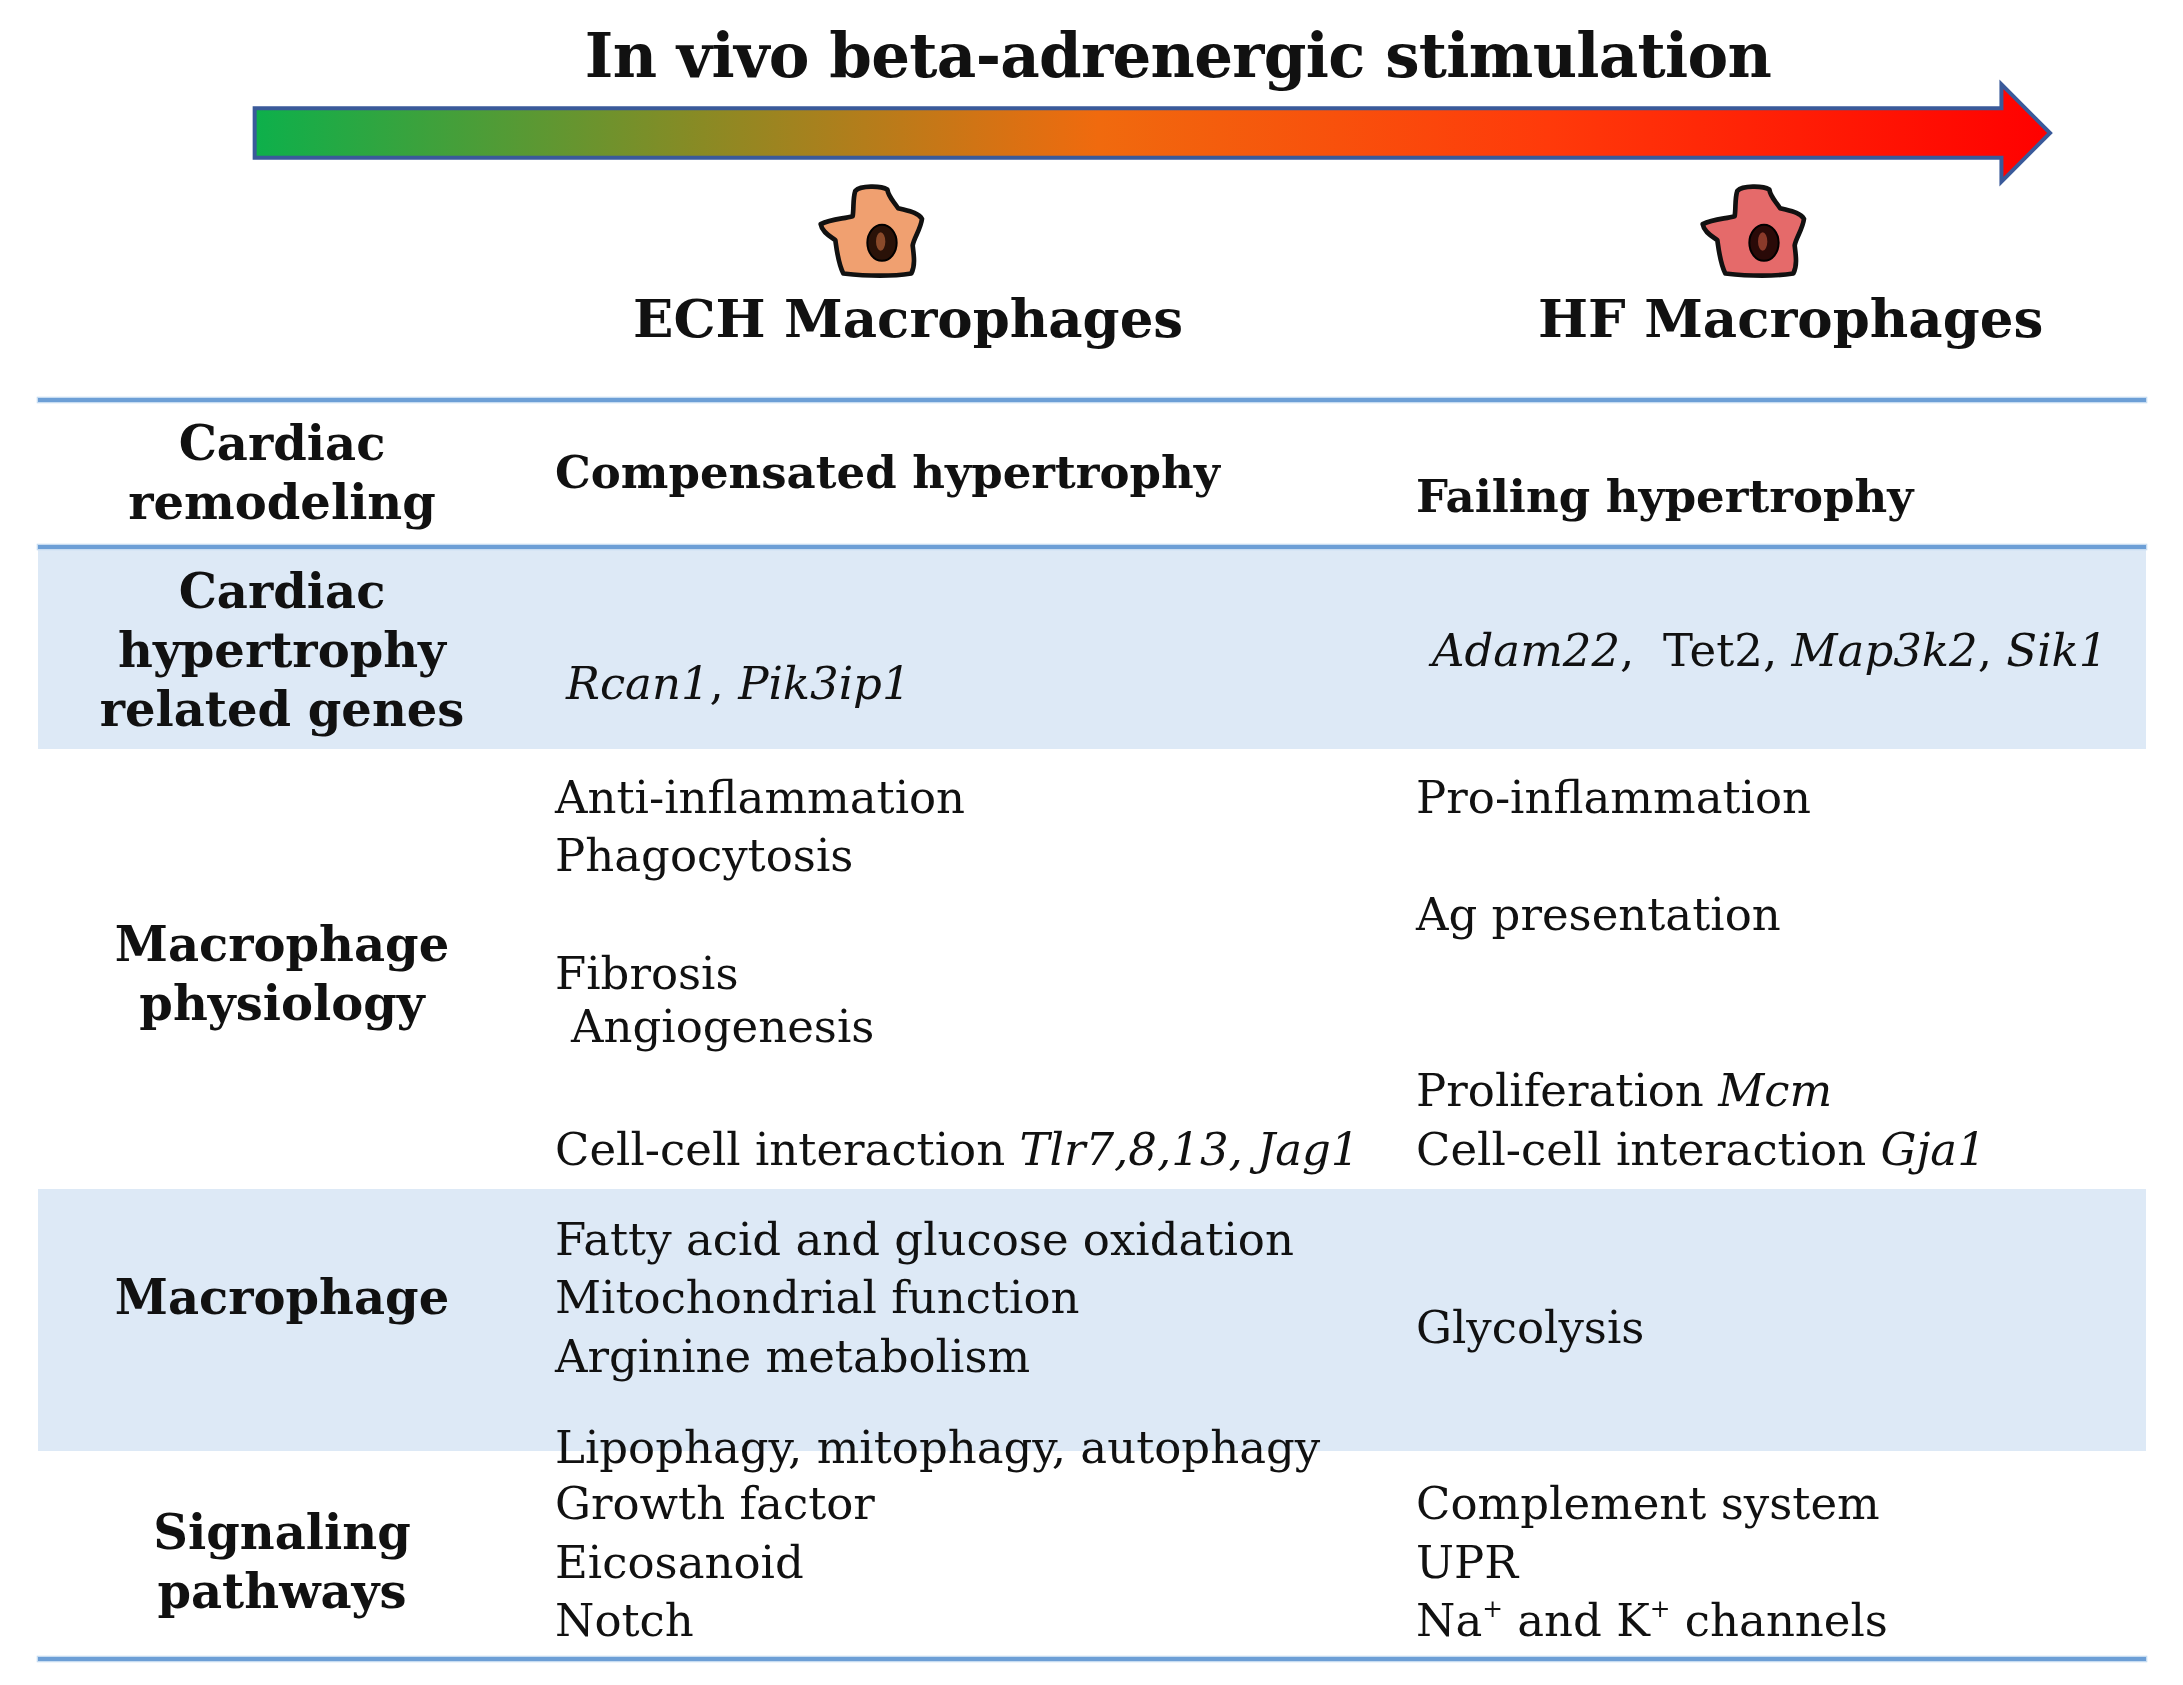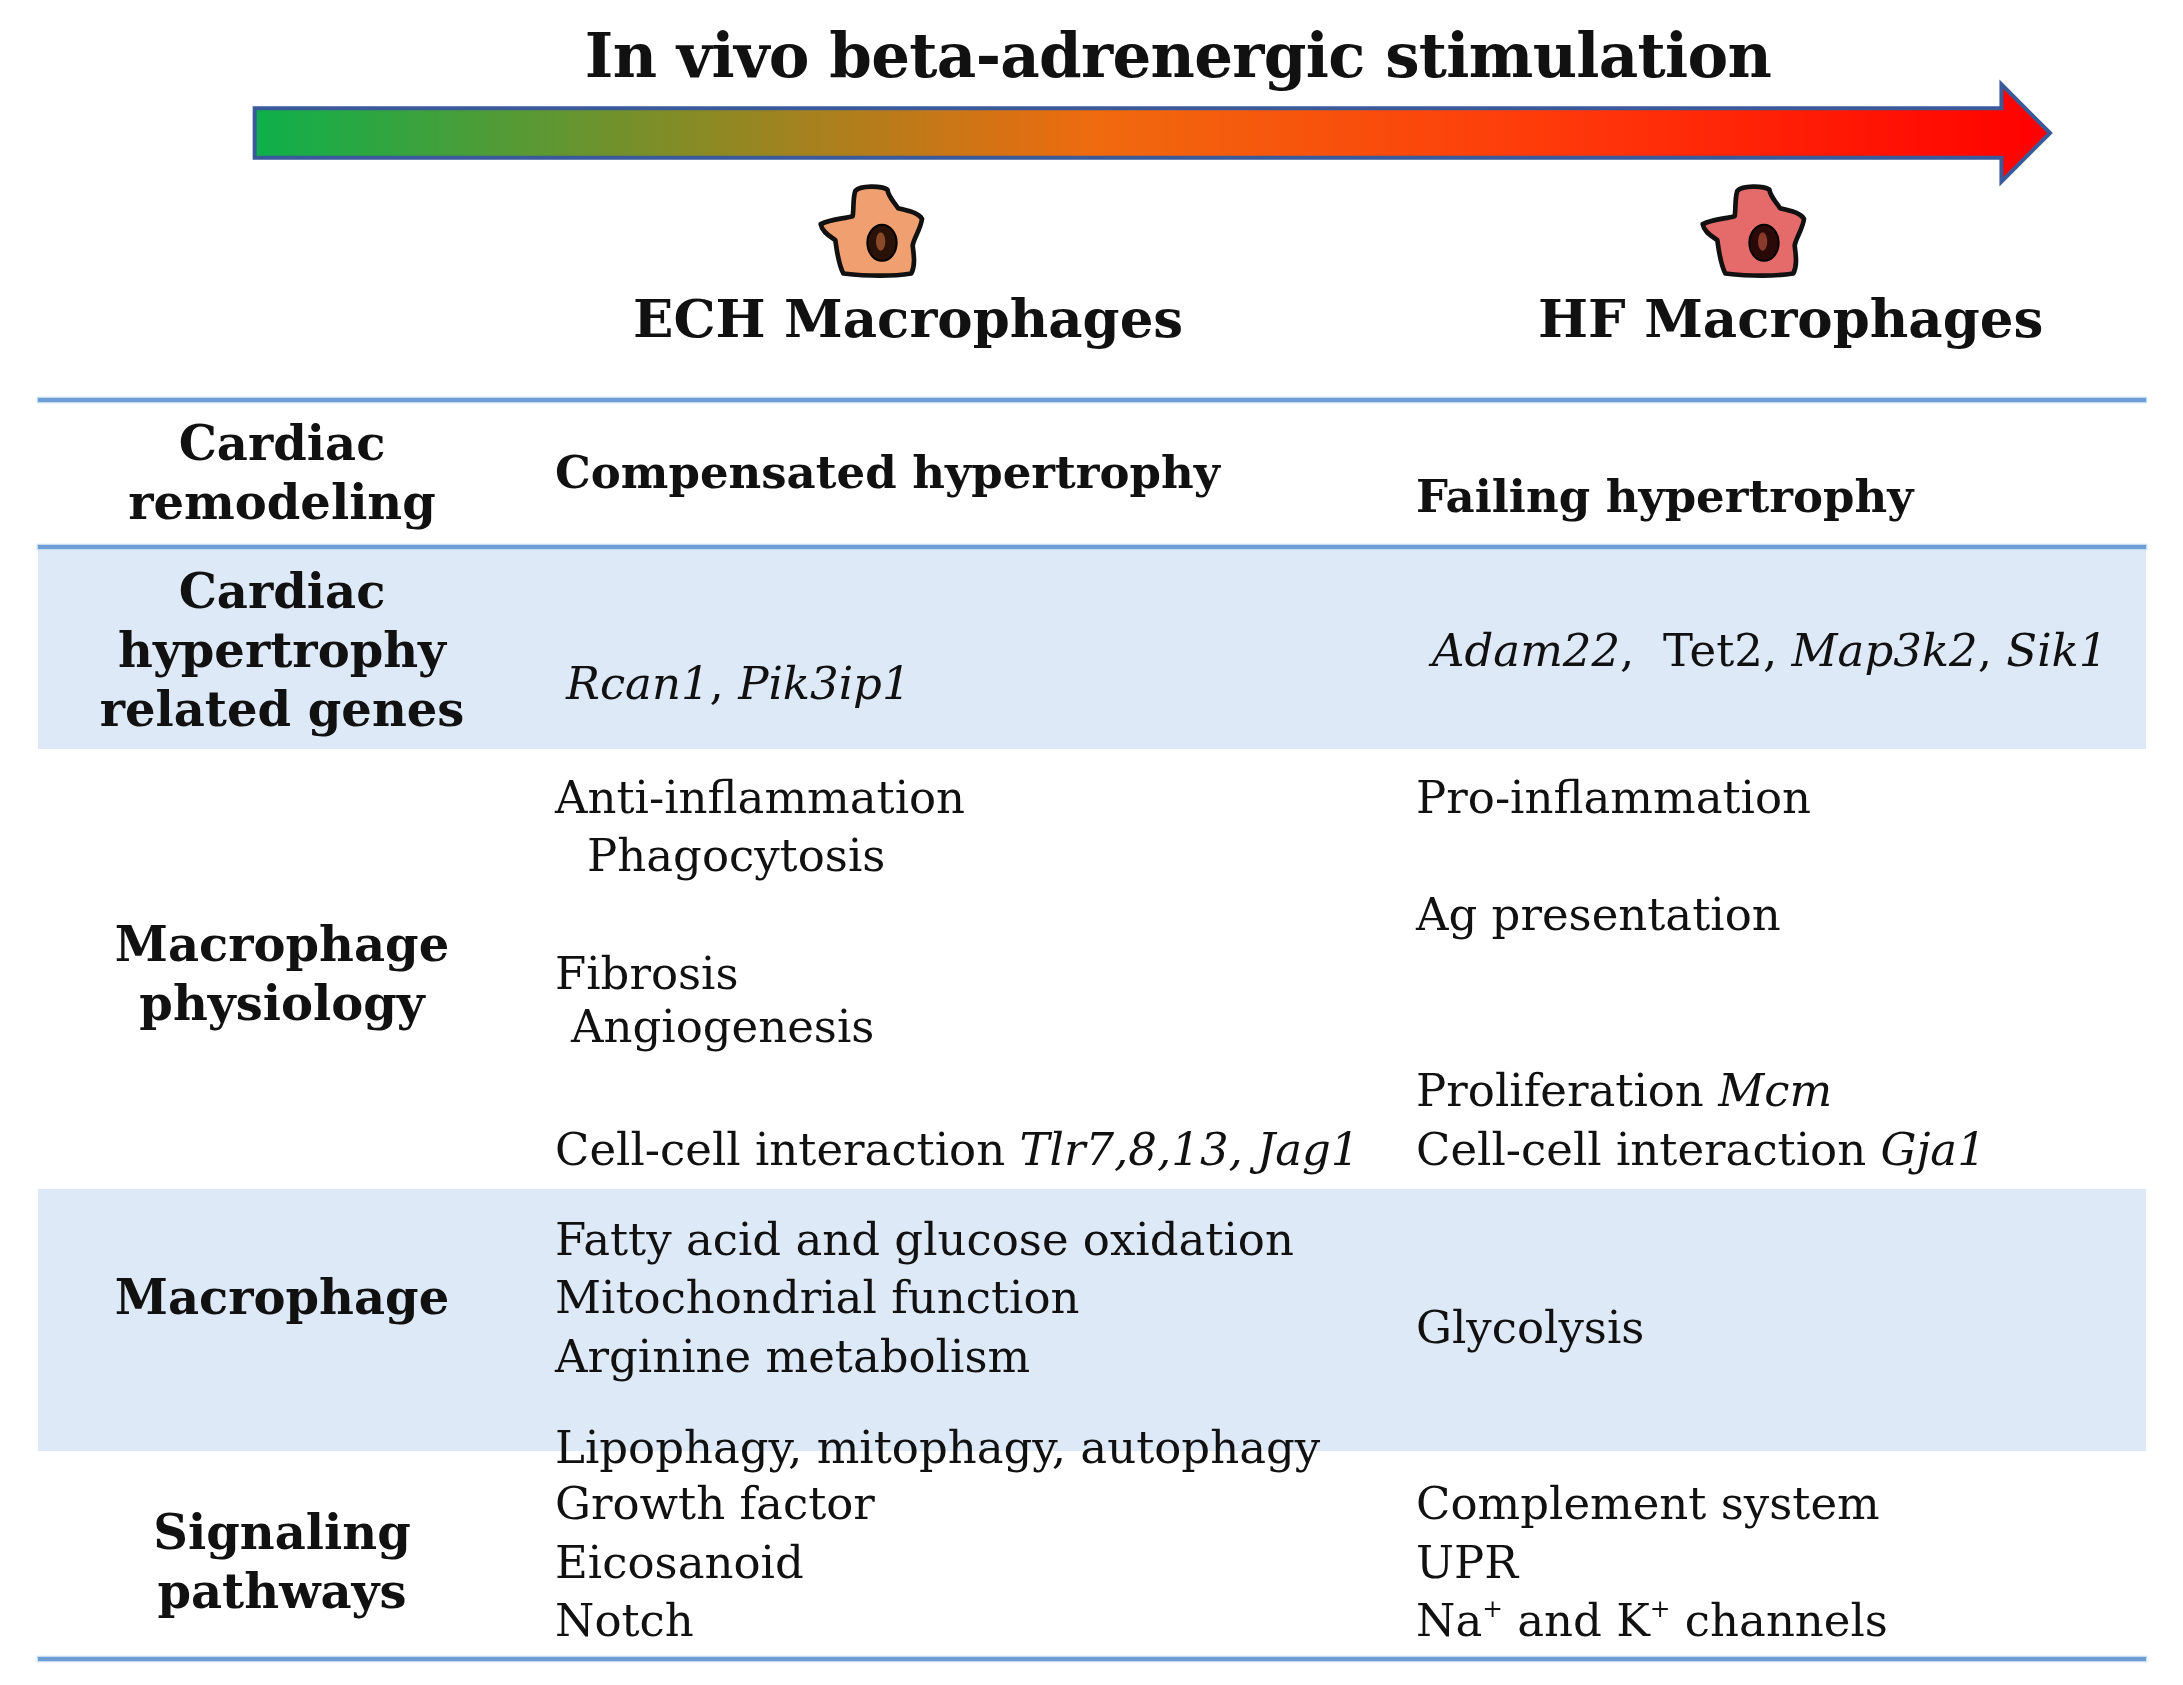--- a/index.html
+++ b/index.html
@@ -75,21 +75,21 @@
   <div>related genes</div>
 </div>
 <div class="abs line col2" style="top:654px; left:566px;"><i>Rcan1</i><span>, </span><i>Pik3ip1</i></div>
 <div class="abs line col3" style="top:621px; left:1432px;"><i>Adam22</i><span style="white-space:pre">,  </span><span>Tet2</span><span>, </span><i>Map3k2</i><span>, </span><i>Sik1</i></div>
 
 <div class="abs cat" style="top:915px;">
   <div>Macrophage</div>
   <div>physiology</div>
 </div>
 <div class="abs line col2" style="top:768px;">Anti-inflammation</div>
-<div class="abs line col2" style="top:826px;margin-left:32px;">Phagocytosis</div>
+<div class="abs line col2" style="top:826px;">Phagocytosis</div>
 <div class="abs line col2" style="top:944px;">Fibrosis</div>
 <div class="abs line col2" style="top:997px;margin-left:16px;">Angiogenesis</div>
 <div class="abs line col2" style="top:1120px;"><span>Cell-cell interaction </span><i>Tlr7,8,13, Jag1</i></div>
 
 <div class="abs line col3" style="top:768px;">Pro-inflammation</div>
 <div class="abs line col3" style="top:885px;">Ag presentation</div>
 <div class="abs line col3" style="top:1061px;"><span>Proliferation </span><i>Mcm</i></div>
 <div class="abs line col3" style="top:1120px;"><span>Cell-cell interaction </span><i>Gja1</i></div>
 
 <div class="abs cat" style="top:1268px;">

